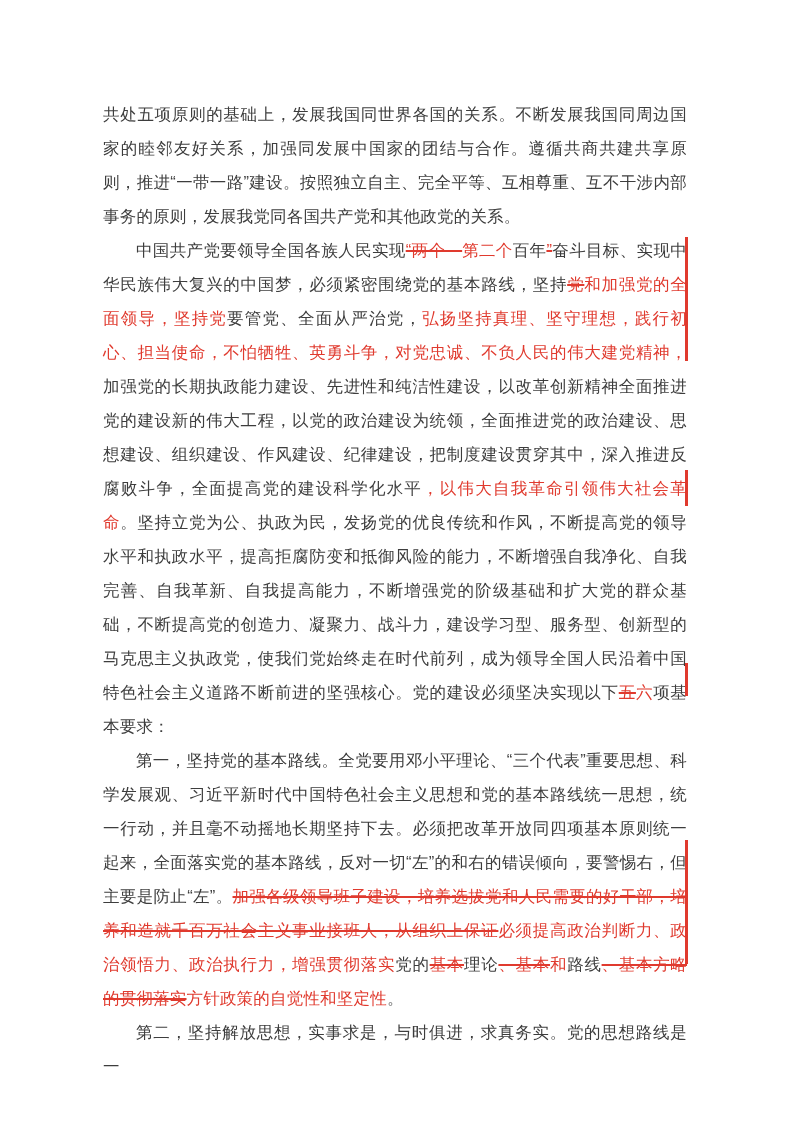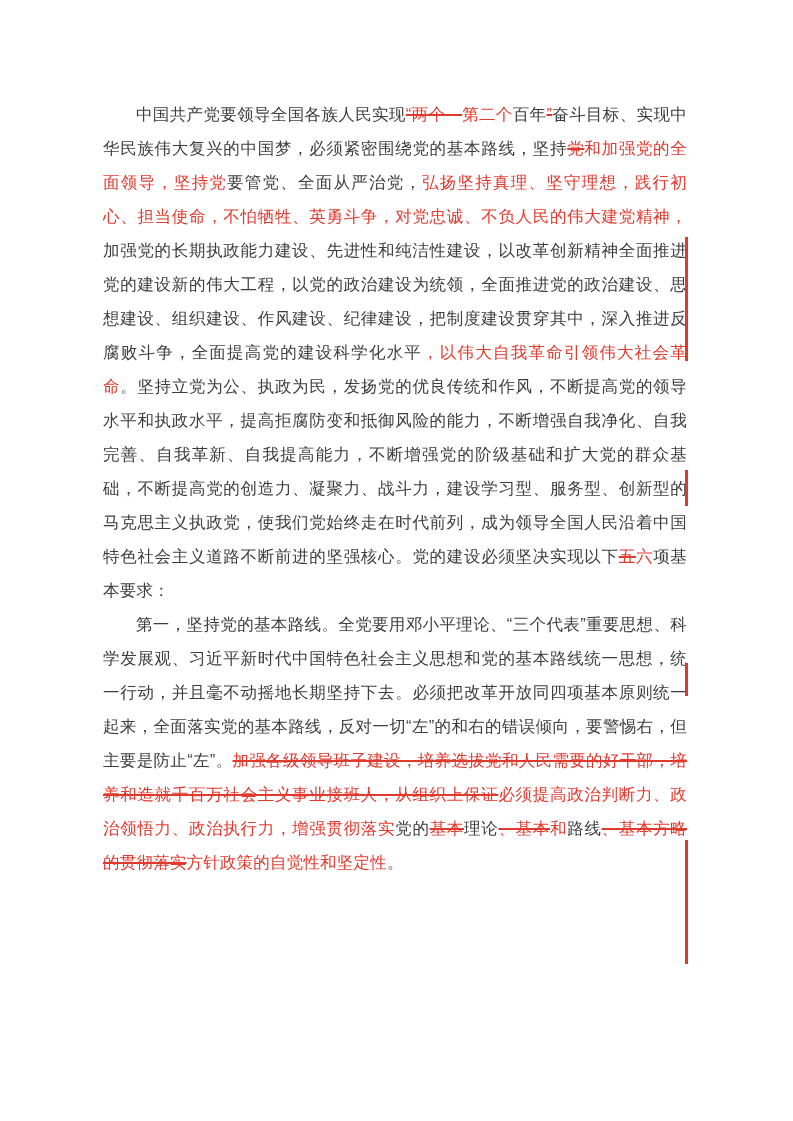--- a/index.html
+++ b/index.html
@@ -40,22 +40,24 @@
     position: absolute;
     left: 685px; width: 2.5px;
     background: var(--red, #e03a2e);
   }
 </style>
 </head>
 <body>
 
 <div class="page">
   <div class="doc">
+    <p class="para" style="text-indent: 0px;"><span class="run-normal">共处五项原则的基础上，发展我国同世界各国的关系。不断发展我国同周边国家的睦邻友好关系，加强同发展中国家的团结与合作。遵循共商共建共享原则，推进“一带一路”建设。按照独立自主、完全平等、互相尊重、互不干涉内部事务的原则，发展我党同各国共产党和其他政党的关系。</span></p>
     <p class="para" style="text-indent: 2em;"><span class="run-normal">中国共产党要领导全国各族人民实现</span><span class="run-del">“两个　</span><span class="run-ins">第二个</span><span class="run-normal">百年</span><span class="run-del">”</span><span class="run-normal">奋斗目标、实现中华民族伟大复兴的中国梦，必须紧密围绕党的基本路线，坚持</span><span class="run-del">党</span><span class="run-ins">和加强党的全面领导，坚持党</span><span class="run-normal">要管党、全面从严治党，</span><span class="run-ins">弘扬坚持真理、坚守理想，践行初心、担当使命，不怕牺牲、英勇斗争，对党忠诚、不负人民的伟大建党精神，</span><span class="run-normal">加强党的长期执政能力建设、先进性和纯洁性建设，以改革创新精神全面推进党的建设新的伟大工程，以党的政治建设为统领，全面推进党的政治建设、思想建设、组织建设、作风建设、纪律建设，把制度建设贯穿其中，深入推进反腐败斗争，全面提高党的建设科学化水平</span><span class="run-ins">，以伟大自我革命引领伟大社会革命</span><span class="run-normal">。坚持立党为公、执政为民，发扬党的优良传统和作风，不断提高党的领导水平和执政水平，提高拒腐防变和抵御风险的能力，不断增强自我净化、自我完善、自我革新、自我提高能力，不断增强党的阶级基础和扩大党的群众基础，不断提高党的创造力、凝聚力、战斗力，建设学习型、服务型、创新型的马克思主义执政党，使我们党始终走在时代前列，成为领导全国人民沿着中国特色社会主义道路不断前进的坚强核心。党的建设必须坚决实现以下</span><span class="run-del">五</span><span class="run-ins">六</span><span class="run-normal">项基本要求：</span></p>
     <p class="para" style="text-indent: 2em;"><span class="run-normal">第一，坚持党的基本路线。全党要用邓小平理论、“三个代表”重要思想、科学发展观、习近平新时代中国特色社会主义思想和党的基本路线统一思想，统一行动，并且毫不动摇地长期坚持下去。必须把改革开放同四项基本原则统一起来，全面落实党的基本路线，反对一切“左”的和右的错误倾向，要警惕右，但主要是防止“左”。</span><span class="run-del">加强各级领导班子建设，培养选拔党和人民需要的好干部，培养和造就千百万社会主义事业接班人，从组织上保证</span><span class="run-ins">必须提高政治判断力、政治领悟力、政治执行力，增强贯彻落实</span><span class="run-normal">党的</span><span class="run-del">基本</span><span class="run-normal">理论</span><span class="run-del">、基本</span><span class="run-ins">和</span><span class="run-normal">路线</span><span class="run-del">、基本方略的贯彻落实</span><span class="run-ins">方针政策的自觉性和坚定性</span><span class="run-normal">。</span></p>
+    <p class="para" style="text-indent: 2em;"><span class="run-normal">第二，坚持解放思想，实事求是，与时俱进，求真务实。党的思想路线是一</span></p>
   </div>
   <div>
       <div class="change-bar" style="top: 237px; height: 124px;"></div>
       <div class="change-bar" style="top: 470px; height: 36px;"></div>
       <div class="change-bar" style="top: 663px; height: 33px;"></div>
       <div class="change-bar" style="top: 840px; height: 124px;"></div>
     </div>
 </div>
 
 </body></html>

